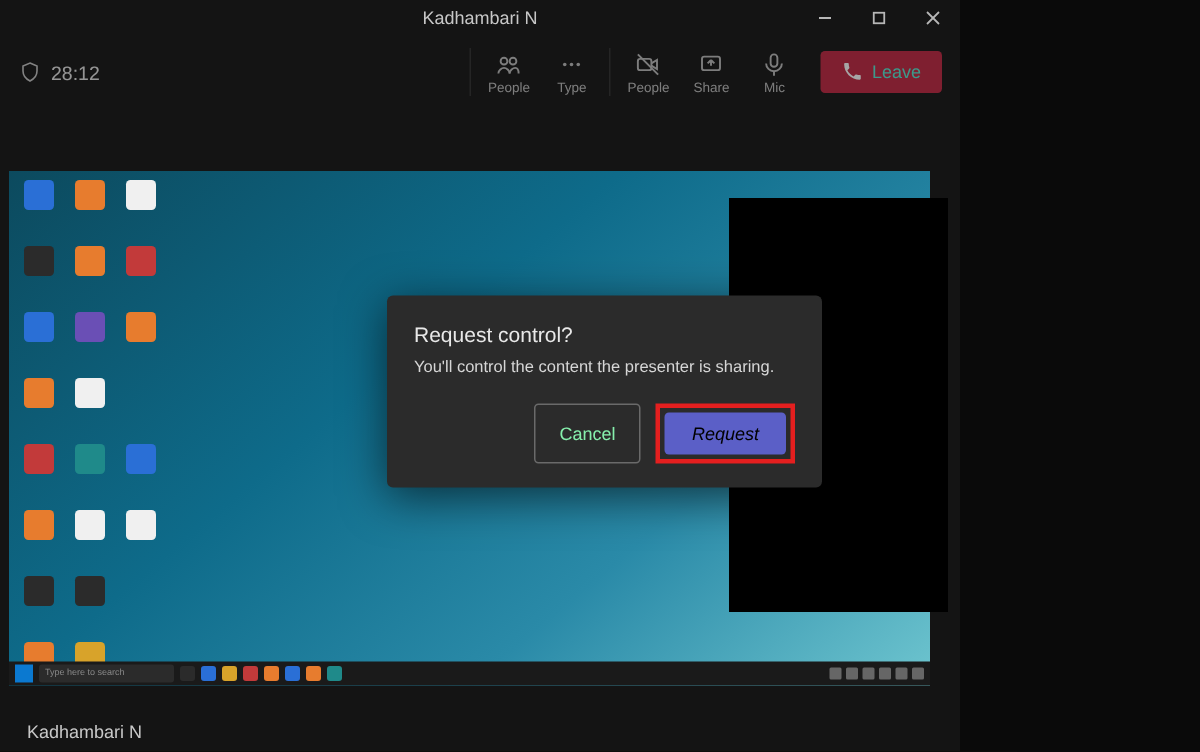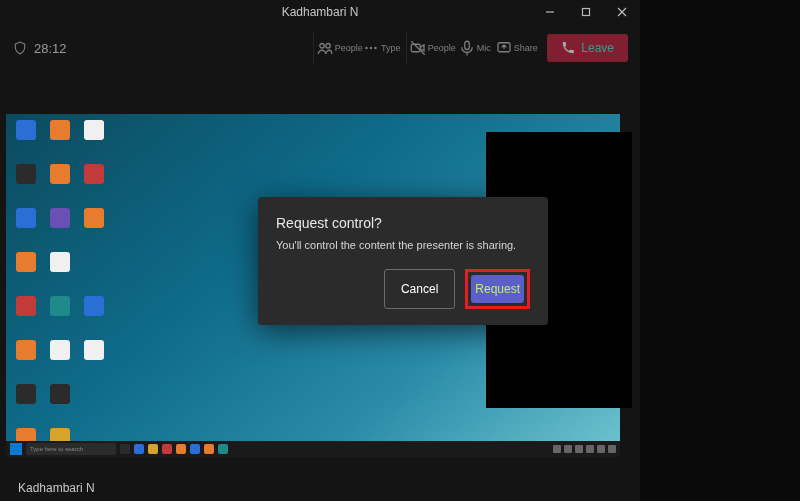--- a/index.html
+++ b/index.html
@@ -12,21 +12,21 @@
   .titlebar .controls { position: absolute; right: 0; top: 0; height: 24px; display: flex; }
   .titlebar .controls div { width: 36px; height: 24px; display: flex; align-items: center; justify-content: center; color: #b7b7b7; font-size: 12px; }
   .titlebar .controls div svg { stroke: #b7b7b7; }
 
   
   .topbar { height: 48px; display: flex; align-items: center; padding: 0 12px; color: #d0d0d0; font-size: 11px; }
   .shield { display: flex; align-items: center; gap: 6px; color: #e5e5e5; font-size: 13px; }
   .shield svg { width: 16px; height: 16px; }
   .spacer { flex: 1; }
   .req-btn { background: #3a3a3a; border: 1px solid #555; border-radius: 3px; padding: 7px 14px; color: #e8e8e8; font-size: 12px; margin-right: 10px; }
-  .tb-item { display: flex; flex-direction: row; align-items: center; justify-content: center; width: 42px; height: 40px; gap: 1px; color: #c0c0c0; }
+  .tb-item { display: flex; flex-direction: column; align-items: center; justify-content: center; width: 42px; height: 40px; gap: 1px; color: #c0c0c0; }
   .tb-item .ico { height: 18px; display: flex; align-items: center; justify-content: center; }
   .tb-item .lbl { font-size: 9px; }
   .tb-sep { width: 1px; height: 32px; background: #3a3a3a; margin: 0 4px; }
   .leave { background: #c4314b; border-radius: 3px; padding: 7px 14px; color: #5eead4; font-size: 12px; margin-left: 10px; display: flex; align-items: center; gap: 6px; }
   .leave svg { width: 14px; height: 14px; }
 
   
   .content { position: absolute; top: 72px; left: 0; right: 0; bottom: 24px; display: flex; }
   .shared-screen {
     width: 614px; height: 343px; margin-left: 6px; margin-top: 42px;
@@ -51,22 +51,22 @@
   .taskbar .right .t { width: 8px; height: 8px; background: #666; border-radius: 1px; }
 
   
   .side-video { position: absolute; right: 8px; top: 60px; width: 146px; height: 276px; background: #000; }
 
   
   .dialog { position: absolute; left: 258px; top: 197px; width: 290px; background: #2b2b2b; border-radius: 4px; padding: 18px 18px 16px 18px; box-shadow: 0 6px 30px rgba(0,0,0,.6); color: #e8e8e8; }
   .dialog h3 { font-size: 14px; font-weight: 400; margin-bottom: 8px; }
   .dialog p { font-size: 11px; color: #d6d6d6; margin-bottom: 18px; }
   .dialog .btns { display: flex; justify-content: flex-end; gap: 10px; }
-  .btn-cancel { background: transparent; border: 1px solid #6a6a6a; color: #ffffff; padding: 6px 16px; border-radius: 3px; font-size: 12px; }
-  .btn-request { background: #5b5fc7; border: none; color: #bef264; padding: 7px 4px; border-radius: 3px; font-size: 12px; }
+  .btn-cancel { background: transparent; border: 1px solid #6a6a6a; color: #86efac; padding: 6px 16px; border-radius: 3px; font-size: 12px; }
+  .btn-request { background: #5b5fc7; border: none; color: #000000; padding: 7px 18px; border-radius: 3px; font-size: 12px; font-style: italic; }
   .highlight-ring { border: 3px solid #e41f1f; padding: 3px; display: inline-block; }
 
   
   .caption { position: absolute; bottom: 6px; left: 18px; color: #c8c8c8; font-size: 12px; }
 
   
   .dim { position:absolute; inset:0; background:rgba(0,0,0,.35); pointer-events:none; }
 </style>
 </head>
 <body>
@@ -136,35 +136,35 @@
             <rect x="3" y="7" width="12" height="10" rx="2"></rect>
             <path d="M15 11l5-3v8l-5-3"></path>
             <line x1="3" y1="3" x2="21" y2="21"></line>
           </svg>
         </div>
       <div class="lbl">People</div>
     </div>
     <div class="tb-item">
       <div class="ico">
           <svg width="18" height="18" viewBox="0 0 24 24" fill="none" stroke="#c0c0c0" stroke-width="1.7">
+            <rect x="4" y="5" width="16" height="12" rx="2"></rect>
+            <path d="M12 13V8m0 0l-3 3m3-3l3 3"></path>
+          </svg>
+        </div>
+      <div class="lbl">Share</div>
+    </div>
+    <div class="tb-item">
+      <div class="ico">
+          <svg width="18" height="18" viewBox="0 0 24 24" fill="none" stroke="#c0c0c0" stroke-width="1.7">
             <rect x="9" y="3" width="6" height="11" rx="3"></rect>
             <path d="M5 11a7 7 0 0 0 14 0"></path>
             <line x1="12" y1="18" x2="12" y2="22"></line>
           </svg>
         </div>
       <div class="lbl">Mic</div>
-    </div>
-    <div class="tb-item">
-      <div class="ico">
-          <svg width="18" height="18" viewBox="0 0 24 24" fill="none" stroke="#c0c0c0" stroke-width="1.7">
-            <rect x="4" y="5" width="16" height="12" rx="2"></rect>
-            <path d="M12 13V8m0 0l-3 3m3-3l3 3"></path>
-          </svg>
-        </div>
-      <div class="lbl">Share</div>
     </div>
 
     <div class="leave">
       <svg viewBox="0 0 24 24" fill="#fff">
           <path d="M21 15.5c-1.4 0-2.7-.2-4-.7-.4-.1-.9 0-1.2.3l-2 2c-3-1.6-5.5-4.1-7.1-7.1l2-2c.3-.3.4-.8.3-1.2-.5-1.3-.7-2.6-.7-4 0-.6-.5-1-1-1H4c-.6 0-1 .5-1 1 0 10 8 18 18 18 .6 0 1-.5 1-1v-3.5c0-.5-.5-1-1-1z"></path>
         </svg>
       <span>Leave</span>
     </div>
   </div>
 

